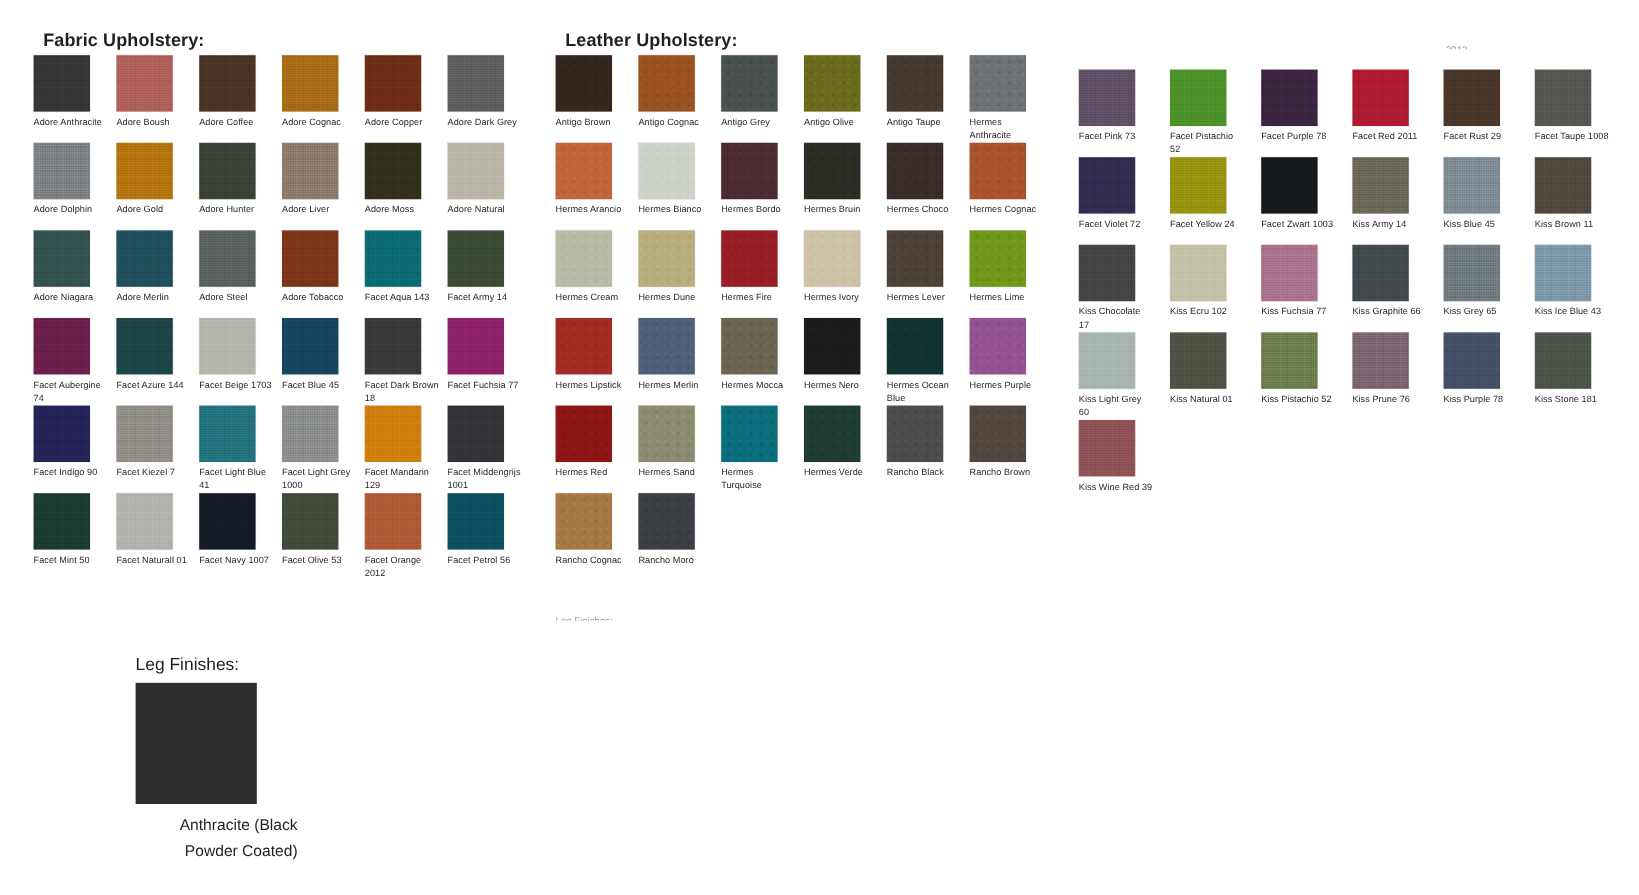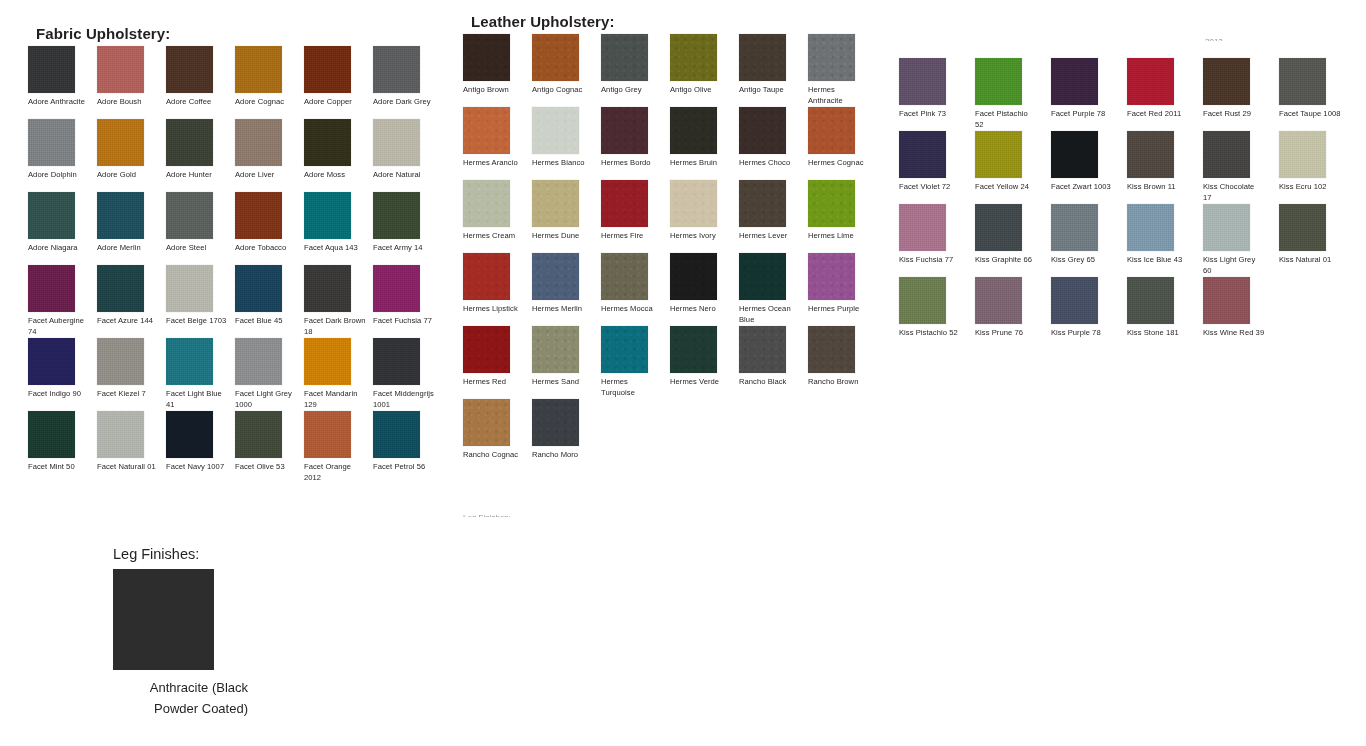--- a/index.html
+++ b/index.html
@@ -283,21 +283,21 @@
         <span class="swatch-chip" style="background: rgb(174, 90, 53);"></span>
         <span class="swatch-label">Facet Orange 2012</span>
       </div>
       <div class="swatch-cell">
         <span class="swatch-chip" style="background: rgb(13, 79, 97);"></span>
         <span class="swatch-label">Facet Petrol 56</span>
       </div>
     </div>
 </section>
 
-<section class="swatch-column" id="column-leather" style="top:16px;">
+<section class="swatch-column" id="column-leather" style="top:28px;">
   <h2 class="column-heading">Leather Upholstery:</h2>
   <div class="swatch-grid">
       <div class="swatch-cell">
         <span class="swatch-chip leather" style="background: rgb(52, 37, 31);"></span>
         <span class="swatch-label">Antigo Brown</span>
       </div>
       <div class="swatch-cell">
         <span class="swatch-chip leather" style="background: rgb(154, 82, 34);"></span>
         <span class="swatch-label">Antigo Cognac</span>
       </div>
@@ -454,20 +454,28 @@
         <span class="swatch-chip" style="background: rgb(50, 43, 79);"></span>
         <span class="swatch-label">Facet Violet 72</span>
       </div>
       <div class="swatch-cell">
         <span class="swatch-chip" style="background: rgb(151, 147, 15);"></span>
         <span class="swatch-label">Facet Yellow 24</span>
       </div>
       <div class="swatch-cell">
         <span class="swatch-chip" style="background: rgb(21, 25, 28);"></span>
         <span class="swatch-label">Facet Zwart 1003</span>
+      </div>
+      <div class="swatch-cell">
+        <span class="swatch-chip" style="background: rgb(107, 104, 87);"></span>
+        <span class="swatch-label">Kiss Army 14</span>
+      </div>
+      <div class="swatch-cell">
+        <span class="swatch-chip" style="background: rgb(126, 139, 148);"></span>
+        <span class="swatch-label">Kiss Blue 45</span>
       </div>
       <div class="swatch-cell">
         <span class="swatch-chip" style="background: rgb(80, 72, 63);"></span>
         <span class="swatch-label">Kiss Brown 11</span>
       </div>
       <div class="swatch-cell">
         <span class="swatch-chip" style="background: rgb(69, 68, 67);"></span>
         <span class="swatch-label">Kiss Chocolate 17</span>
       </div>
       <div class="swatch-cell">

